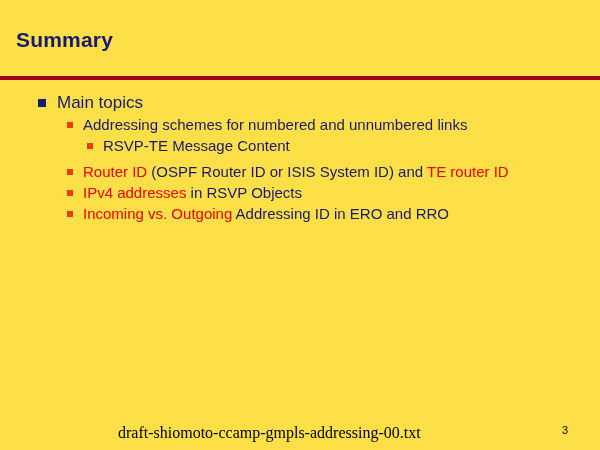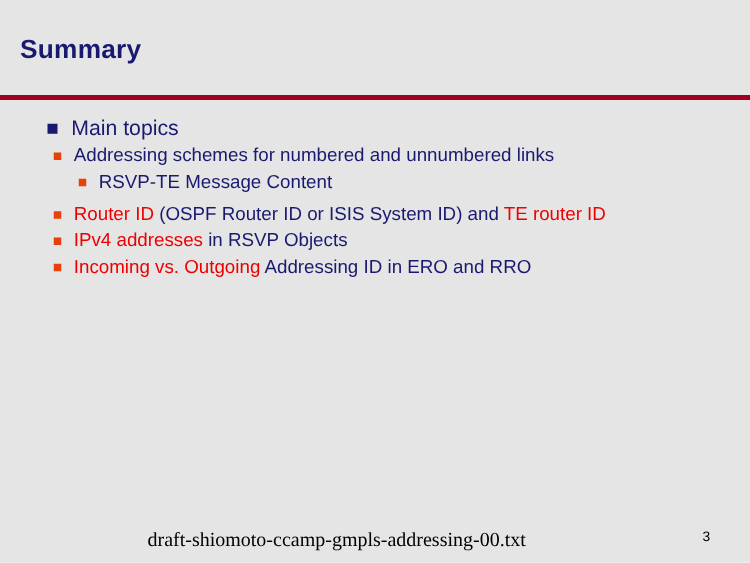--- a/index.html
+++ b/index.html
@@ -12,21 +12,21 @@
     height: 450px;
     background: #ffffff;
     font-family: "Liberation Sans", sans-serif;
     overflow: hidden;
     position: relative;
   }
   .slide {
     position: relative;
     width: 600px;
     height: 450px;
-    background: #e5e5e5;
+    background: #fde047;
   }
 
   
   .slide-title {
     position: absolute;
     left: 16px;
     top: 28px;
     font-size: 21px;
     font-weight: bold;
     color: #191970;
@@ -72,21 +72,21 @@
   }
   .lvl1 .btext {
     font-size: 17px;
     line-height: 22px;
     color: #191970;
     max-width: 470px;
   }
 
   
   .lvl2 {
-    padding-left: 43px;
+    padding-left: 67px;
     margin-bottom: 1px;
   }
   .lvl2 .marker {
     width: 6px;
     height: 6px;
     background: #E8400A;
     flex: 0 0 6px;
     margin-top: 7px;
     margin-right: 10px;
   }

